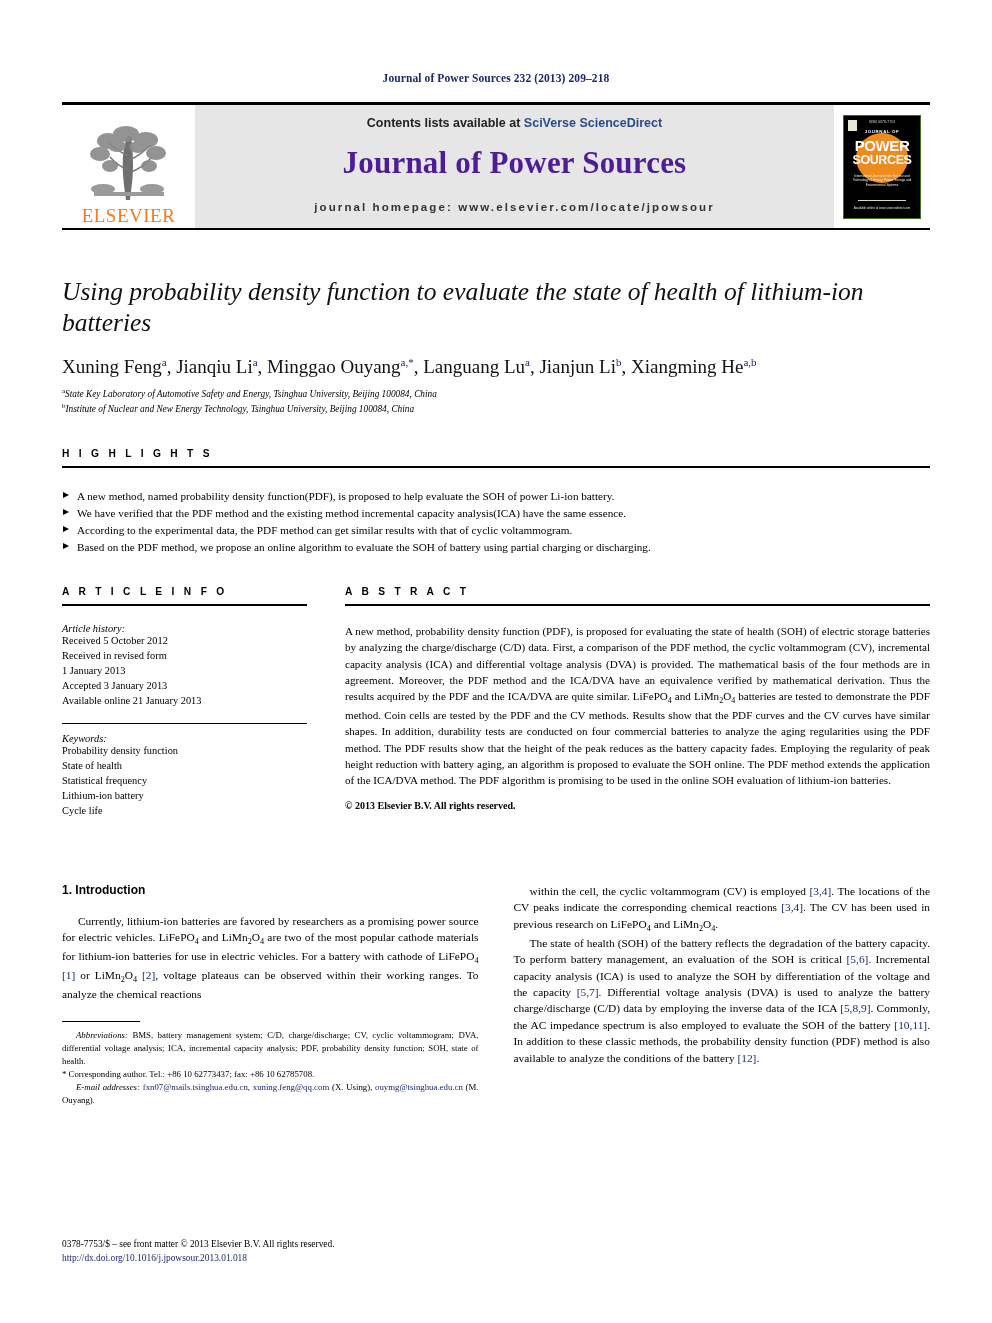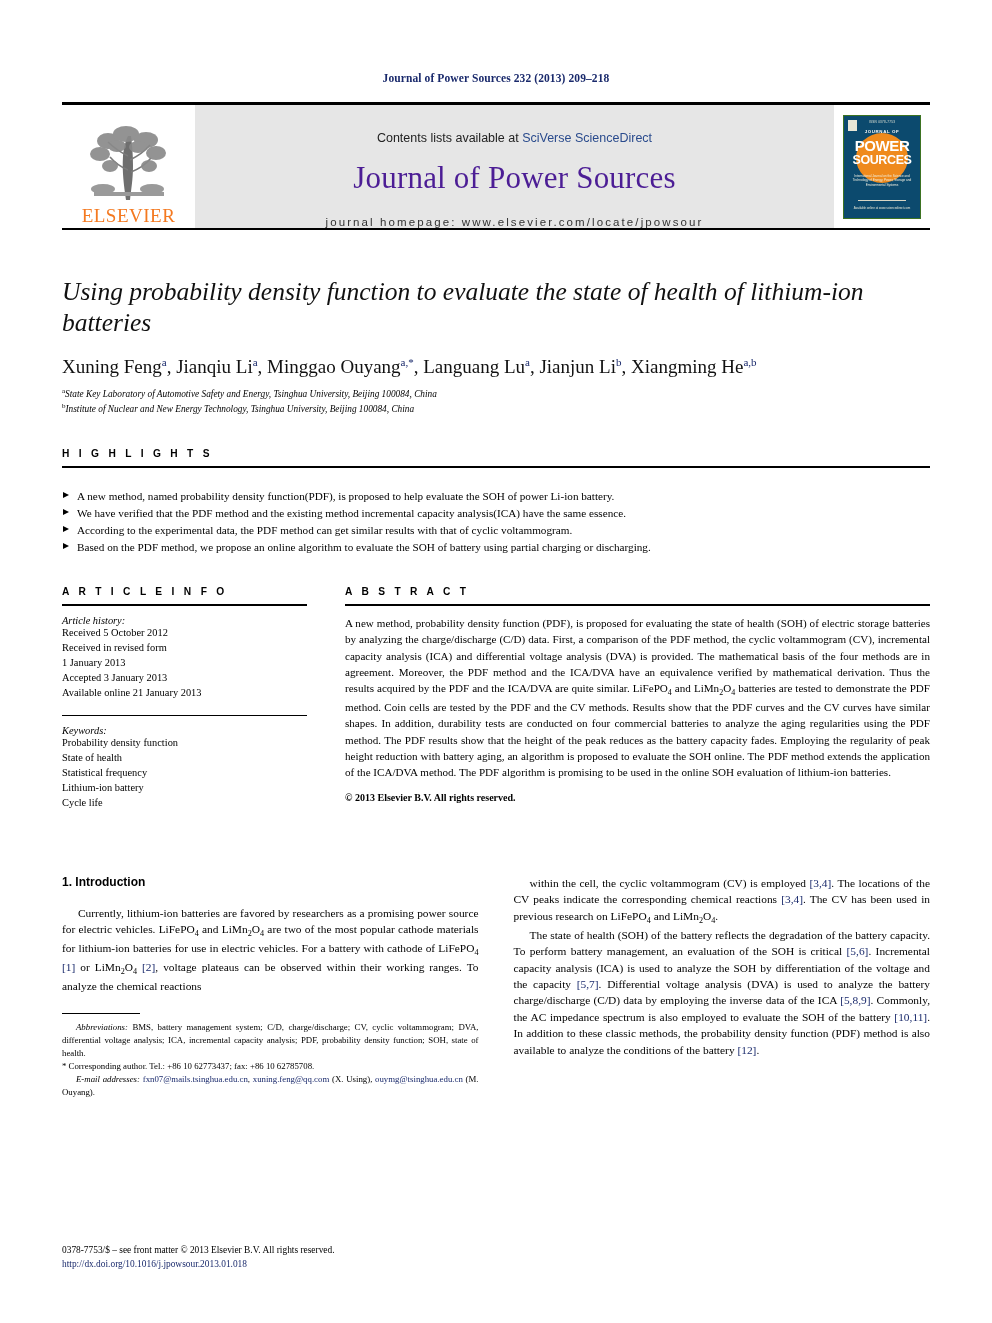--- a/index.html
+++ b/index.html
@@ -60,23 +60,24 @@
     letter-spacing: 0.5px;
     font-weight: normal;
     margin-top: 1px;
   }
   .masthead-center {
     flex: 1 1 auto;
     background: #e6e6e6;
     display: flex;
     flex-direction: column;
     align-items: center;
-    justify-content: flex-end;
+    justify-content: flex-start;
     padding-top: 11px;
     position: relative;
+    font-weight: bold;
   }
   .contents-line {
     font-family: "Liberation Sans", sans-serif;
     font-size: 12.5px;
     color: #222;
   }
   .contents-line a {
     color: #2a4b8d;
     text-decoration: none;
   }
@@ -98,21 +99,21 @@
     flex: 0 0 96px;
     width: 96px;
     display: flex;
     align-items: center;
     justify-content: center;
     background: #fff;
   }
   .cover {
     width: 78px;
     height: 104px;
-    background: #0c4a6e;
+    background: #000000;
     position: relative;
     border: 1px solid #3d7322;
     box-sizing: border-box;
     overflow: hidden;
   }
   .cover-top {
     font-family: "Liberation Sans", sans-serif;
     font-size: 3px;
     color: #e9e9d8;
     text-align: center;
@@ -252,21 +253,21 @@
 
   
   .info-abs {
     margin-top: 30px;
     display: flex;
     gap: 26px;
   }
   .col-info { flex: 0 0 245px; }
   .col-abs  { flex: 1 1 auto; margin-left: 12px; }
   .panel-rule-top { border-top: 2px solid #000; }
-  .panel-body { padding-top: 9px; }
+  .panel-body { padding-top: 17px; }
   .ital-label { font-style: italic; font-size: 10.4px; }
   .info-line { font-size: 10.4px; line-height: 1.44; }
   .kw-block { margin-top: 14px; border-top: 1.5px solid #000; padding-top: 9px; }
   .abstract-text {
     font-size: 11.1px;
     line-height: 1.47;
     text-align: justify;
     hyphens: auto;
   }
   .copyright {
@@ -311,21 +312,21 @@
     line-height: 1.48;
     text-align: justify;
   }
   .footnote .ital { font-style: italic; }
   .footnote a, .link { color: #1a2a6c; text-decoration: none; }
   .fn-indent { text-indent: 14px; }
 
   .bottom-note {
     position: absolute;
     left: 62px;
-    bottom: 52px;
+    bottom: 58px;
     font-size: 9.4px;
     line-height: 1.5;
     width: 430px;
   }
   .bottom-note .doi { color: #1a2a6c; }
 </style>
 </head>
 <body>
 
 <div class="page">

